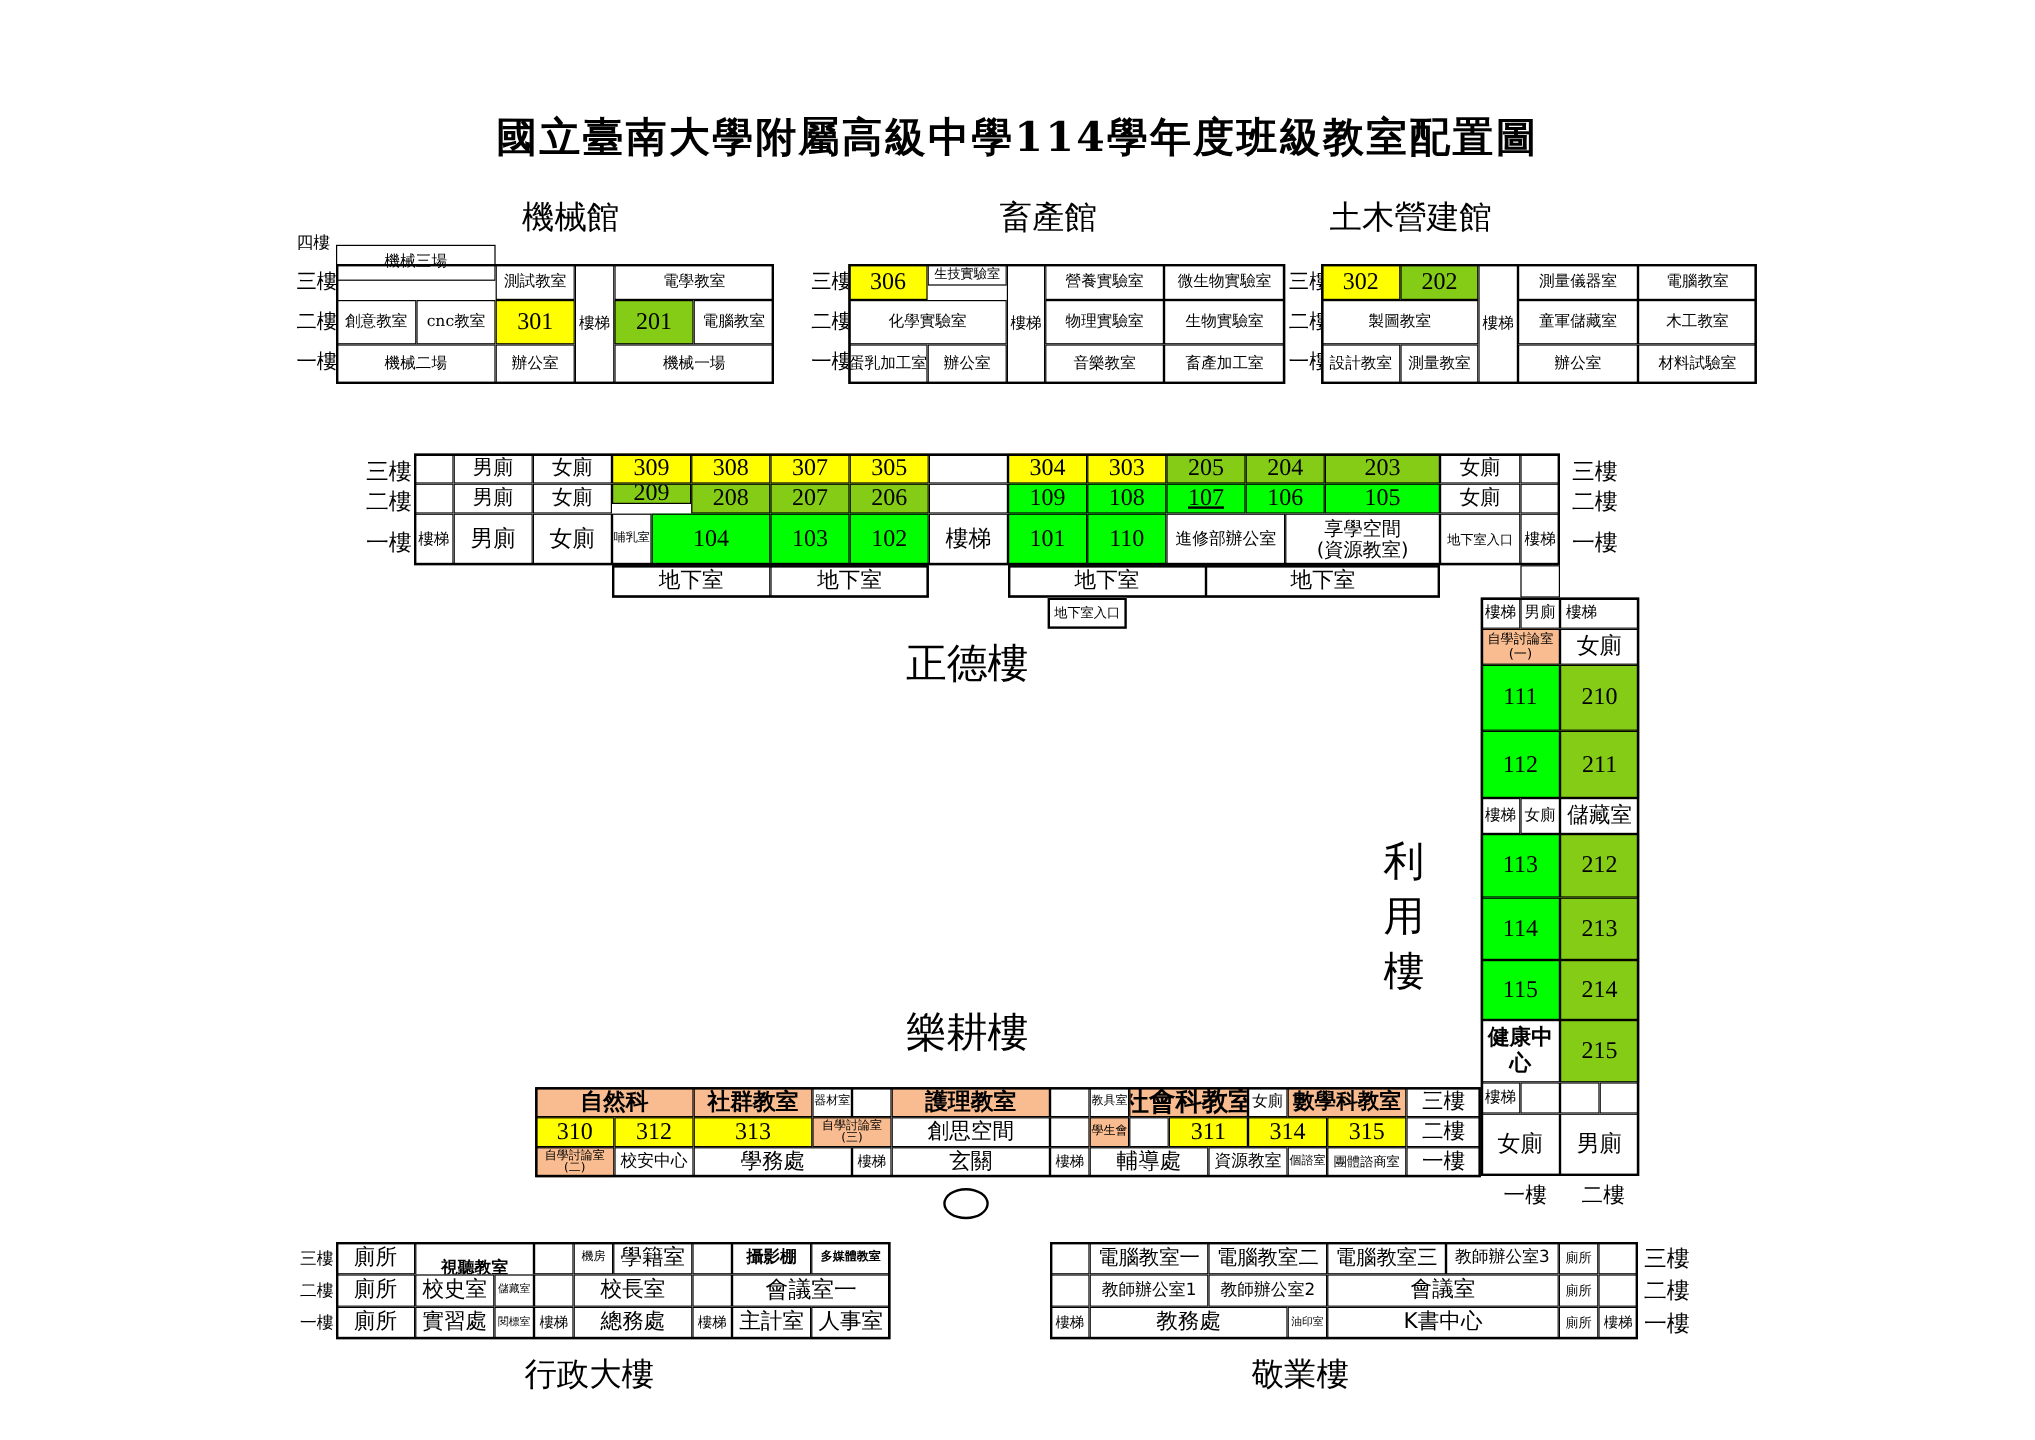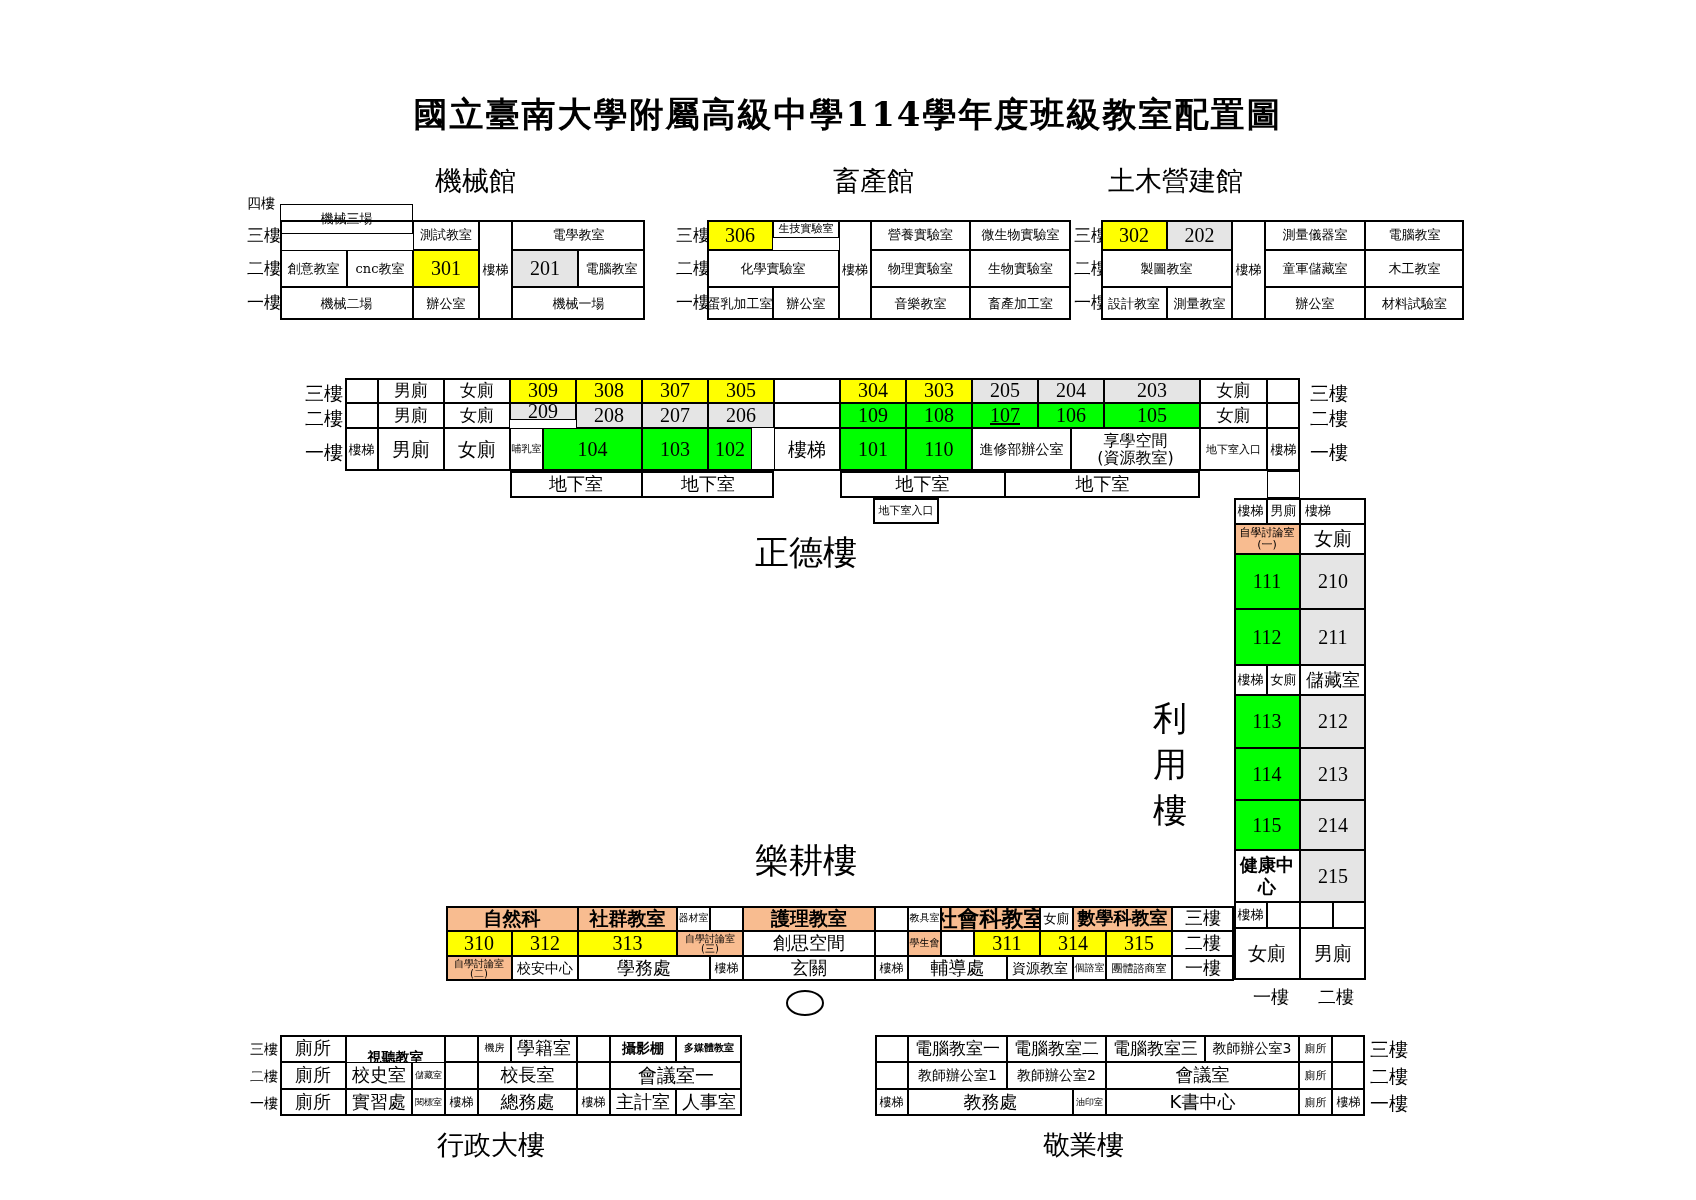--- a/index.html
+++ b/index.html
@@ -10,21 +10,21 @@
   .flabel{font-size:17px;font-family:"DejaVu Sans",sans-serif;white-space:nowrap;line-height:1;}
   .flabel.sm{font-size:14px;}
   .cell{position:absolute;box-sizing:border-box;border:1.5px solid #000;display:flex;align-items:center;justify-content:center;text-align:center;background:#fff;font-family:"DejaVu Sans","Liberation Sans",sans-serif;font-size:17px;line-height:1.05;overflow:hidden;white-space:nowrap;}
   .cell.t{font-size:13px;font-family:"DejaVu Serif",serif;}
   .cell.xs{font-size:10px;}
   .cell.s{font-size:13px;}
   .cell.num{font-family:"Liberation Serif","DejaVu Serif",serif;font-size:20px;}
   .cell.bold{font-weight:bold;}
   .cell.wrap{white-space:normal;}
   .y{background:#ffff00;}
-  .c{background:#e5e5e5;}
+  .c{background:#84cc16;}
   .g{background:#00ff00;}
   .o{background:#f8bc90;}
   .frame{position:absolute;box-sizing:border-box;border:2.5px solid #000;background:transparent;pointer-events:none;}
 </style>
 </head>
 <body>
 
 <div class="abs title">國立臺南大學附屬高級中學114學年度班級教室配置圖</div>
 
 <div class="abs bname" style="left:435px;top:163px;">機械館</div>
@@ -128,21 +128,21 @@
   <div class="cell num g" style="left:1104px;top:403px;width:96px;height:25px;">105</div>
   <div class="cell" style="left:1200px;top:403px;width:67px;height:25px;">女廁</div>
   <div class="cell" style="left:1267px;top:403px;width:33px;height:25px;"></div>
 
   <div class="cell s" style="left:345px;top:428px;width:33px;height:43px;">樓梯</div>
   <div class="cell" style="left:378px;top:428px;width:66px;height:43px;font-size:19px;">男廁</div>
   <div class="cell" style="left:444px;top:428px;width:66px;height:43px;font-size:19px;">女廁</div>
   <div class="cell xs" style="left:510px;top:428px;width:33px;height:43px;">哺乳室</div>
   <div class="cell num g" style="left:543px;top:428px;width:99px;height:43px;">104</div>
   <div class="cell num g" style="left:642px;top:428px;width:66px;height:43px;">103</div>
-  <div class="cell num g" style="left:708px;top:428px;width:44px;height:43px;">102</div>
+  <div class="cell num g" style="left:708px;top:428px;width:66px;height:43px;">102</div>
   <div class="cell" style="left:774px;top:428px;width:66px;height:43px;font-size:19px;">樓梯</div>
   <div class="cell num g" style="left:840px;top:428px;width:66px;height:43px;">101</div>
   <div class="cell num g" style="left:906px;top:428px;width:66px;height:43px;">110</div>
   <div class="cell s" style="left:972px;top:428px;width:99px;height:43px;font-size:14px;">進修部辦公室</div>
   <div class="cell" style="left:1071px;top:428px;width:129px;height:43px;flex-direction:column;font-size:16px;">
     <span>享學空間</span>
     <span>(資源教室)</span>
   </div>
   <div class="cell xs" style="left:1200px;top:428px;width:67px;height:43px;font-size:11px;">地下室入口</div>
   <div class="cell s" style="left:1267px;top:428px;width:33px;height:43px;">樓梯</div>

